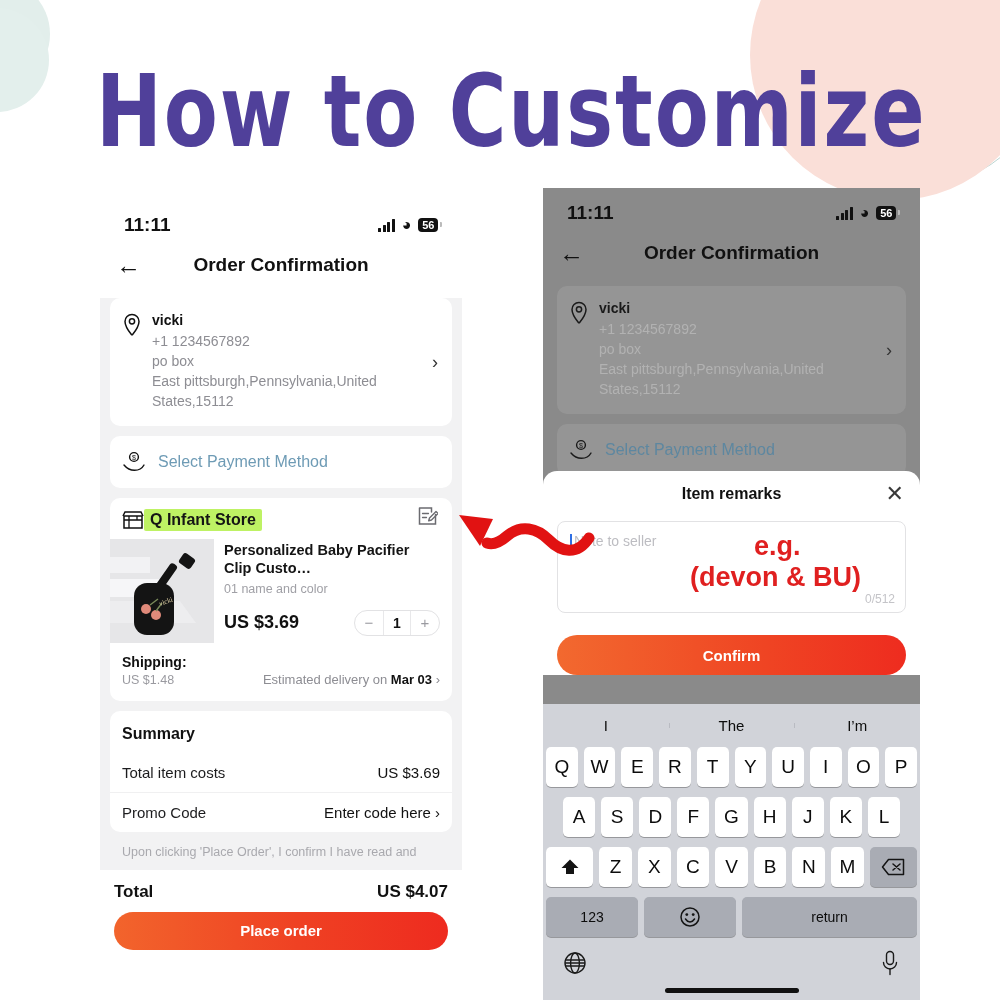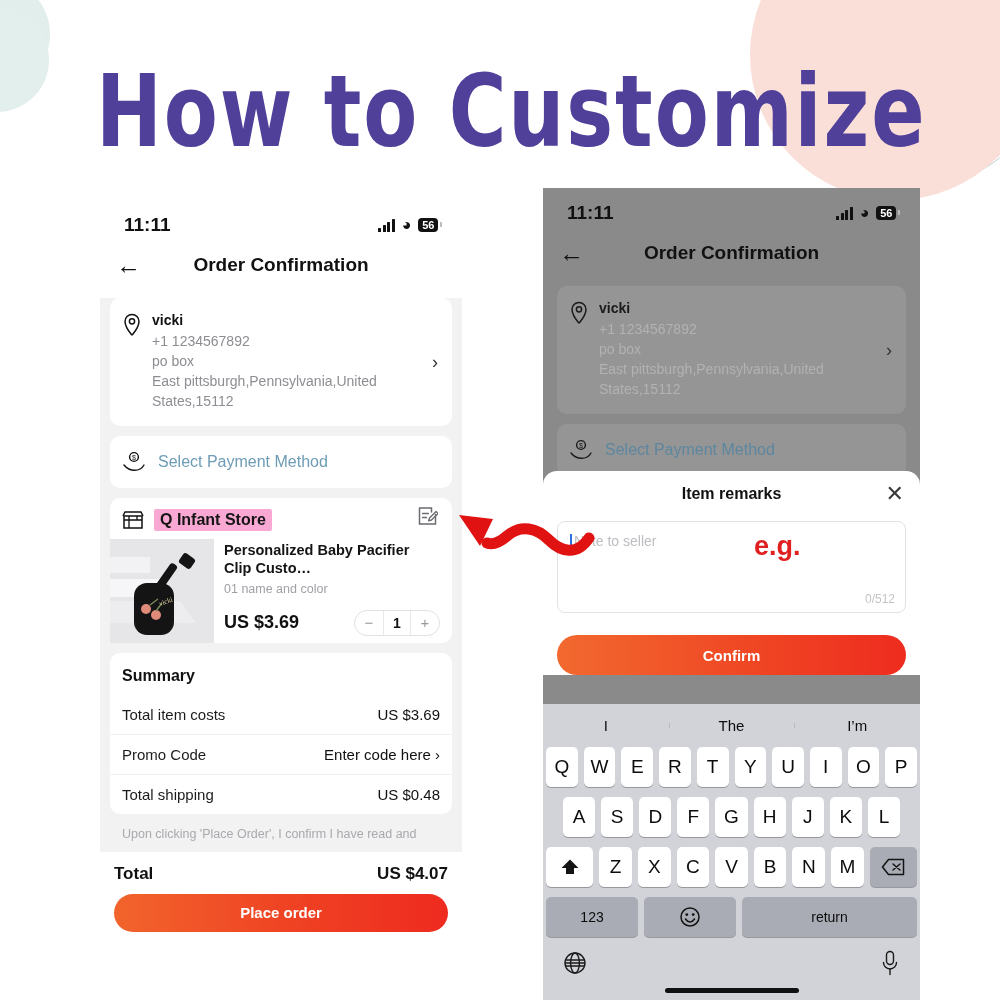--- a/index.html
+++ b/index.html
@@ -90,21 +90,21 @@
   .addr-name { font-size: 14px; font-weight: 700; color: #111; margin-bottom: 4px; }
   .addr-line { font-size: 14px; color: #8d8d93; line-height: 1.42; }
   .addr-chev { position: absolute; right: 14px; top: 50%; transform: translateY(-50%); color: #333; font-size: 18px; }
 
   .pay { display: flex; align-items: center; padding: 15px 12px; }
   .pay-label { font-size: 16px; color: #6e9bb5; margin-left: 12px; }
 
   .store-row { display: flex; align-items: center; padding: 11px 12px 8px 12px; position: relative; }
   .store-name {
     font-size: 16px; font-weight: 700; color: #141414;
-    background: #f9a8d4; padding: 2px 6px; margin-left: 10px; border-radius: 2px;
+    background: #bef264; padding: 2px 6px; border-radius: 2px;
   }
   .edit-icon { position: absolute; right: 14px; top: 50%; transform: translateY(-50%); }
 
   .prod { display: flex; padding: 0 0 0 0; }
   .prod-img {
     width: 104px; height: 104px; flex: 0 0 104px; margin-left: 0px;
     background: #e9e9ea; position: relative; overflow: hidden;
   }
   .prod-info { flex: 1; padding: 2px 12px 0 10px; }
   .prod-title { font-size: 14.5px; font-weight: 700; color: #141414; line-height: 1.25; }
@@ -315,35 +315,42 @@
               <span class="prod-price">US $3.69</span>
               <span class="stepper">
                 <div>−</div>
                 <div class="qty">1</div>
                 <div>+</div>
               </span>
             </div>
           </div>
         </div>
 
+        <div class="ship-row">
+          <span>
+            <span class="ship-l-t">Shipping:</span>
+            <span class="ship-l-s" style="display:block">US $1.48</span>
+          </span>
+          <span class="ship-r">
+            <span>Estimated delivery on</span>
+            <b>Mar 03</b>
+            <span>›</span>
+          </span>
+        </div>
       </div>
 
       <div class="card">
         <div class="summary-title">Summary</div>
         <div class="srow">
           <span>Total item costs</span>
           <span class="v">US $3.69</span>
         </div>
         <div class="srow">
           <span>Promo Code</span>
           <span class="v">Enter code here ›</span>
-        </div>
-        <div class="srow">
-          <span>Total shipping</span>
-          <span class="v">US $0.48</span>
         </div>
       </div>
 
       <div class="consent">Upon clicking 'Place Order', I confirm I have read and</div>
     </div>
 
     <div class="bottombar">
       <div class="totalrow">
         <span class="l">Total</span>
         <span class="r">US $4.07</span>
@@ -490,19 +497,20 @@
       </div>
       <div class="note-box">
         <span class="caret"></span><span class="note-ph">Note to seller</span>
         <span class="counter">0/512</span>
       </div>
       <div class="confirm-btn">Confirm</div>
     </div>
   </div>
 
   <div class="anno-eg">e.g.</div>
+  <div class="anno-ex">(devon &amp; BU)</div>
 
   <svg class="arrow" width="148" height="70" viewBox="0 0 148 70">
     <path d="M140 40 C128 58, 112 54, 100 42 C88 30, 72 26, 58 38 C50 45, 44 47, 38 45" fill="none" stroke="#e11212" stroke-width="11" stroke-linecap="round"></path>
     <path d="M10 17 L44 21 L31 48 Z" fill="#e11212"></path>
   </svg>
 
 </div>
 
 </body></html>

